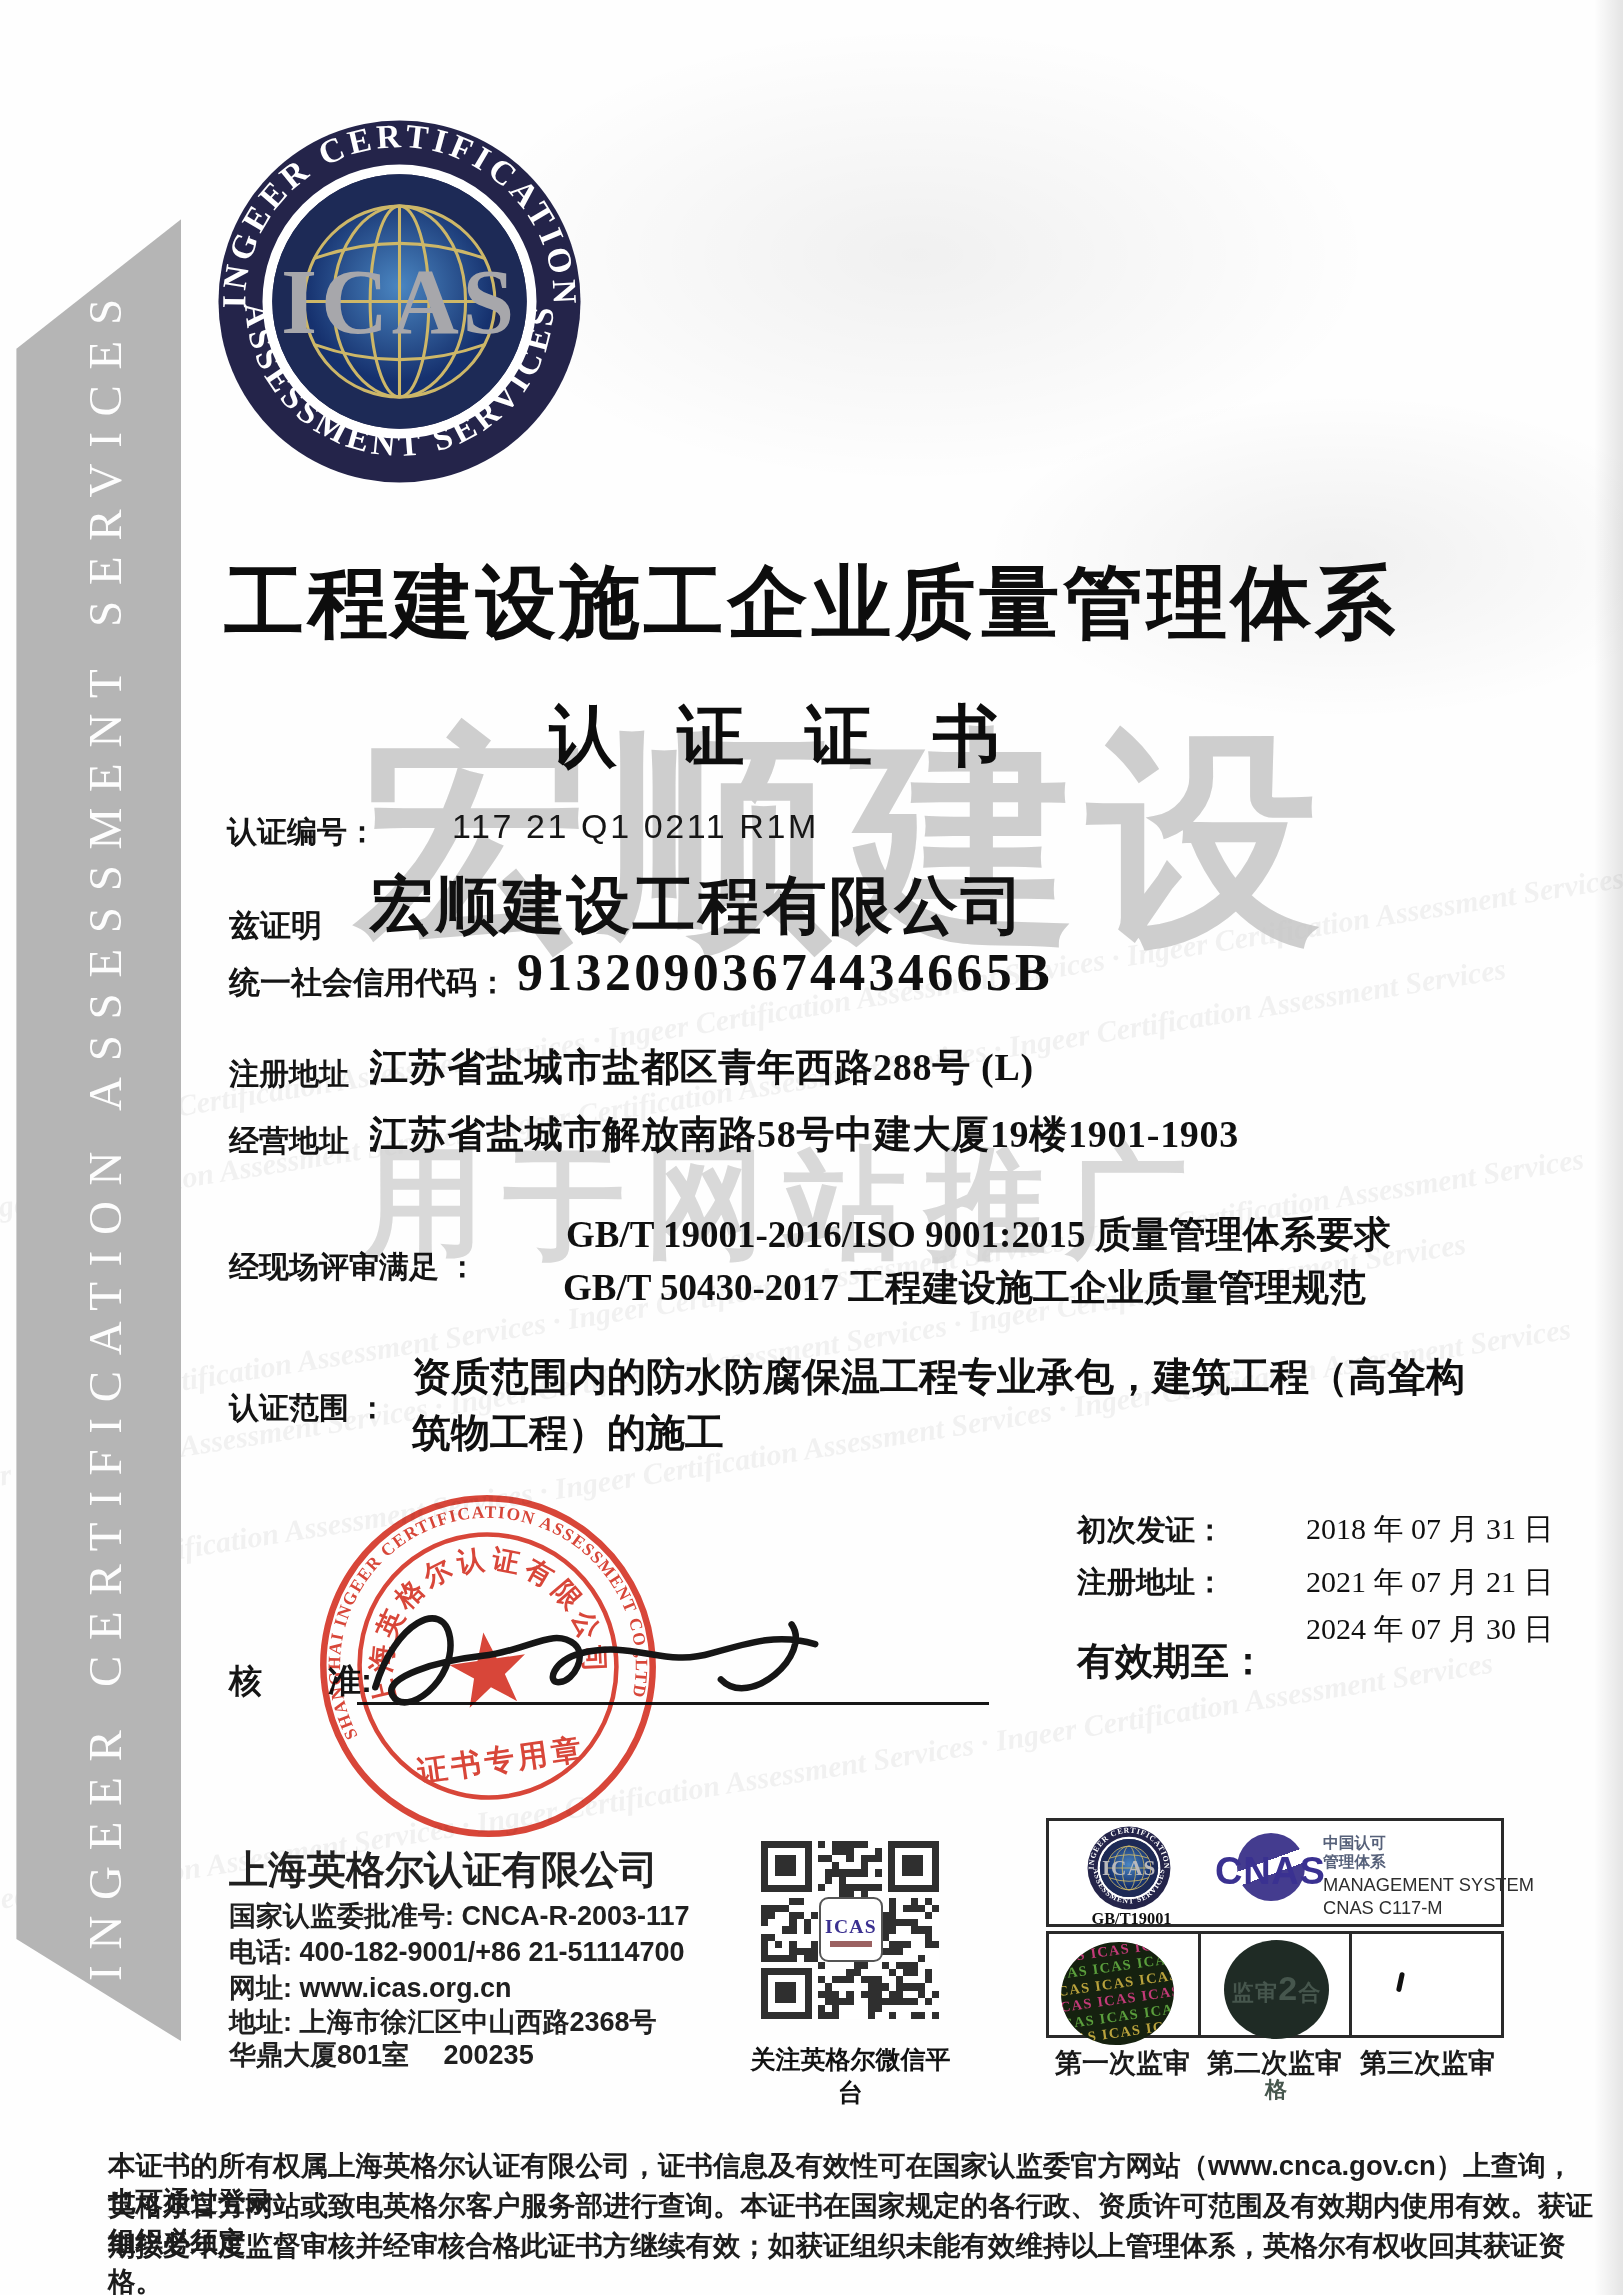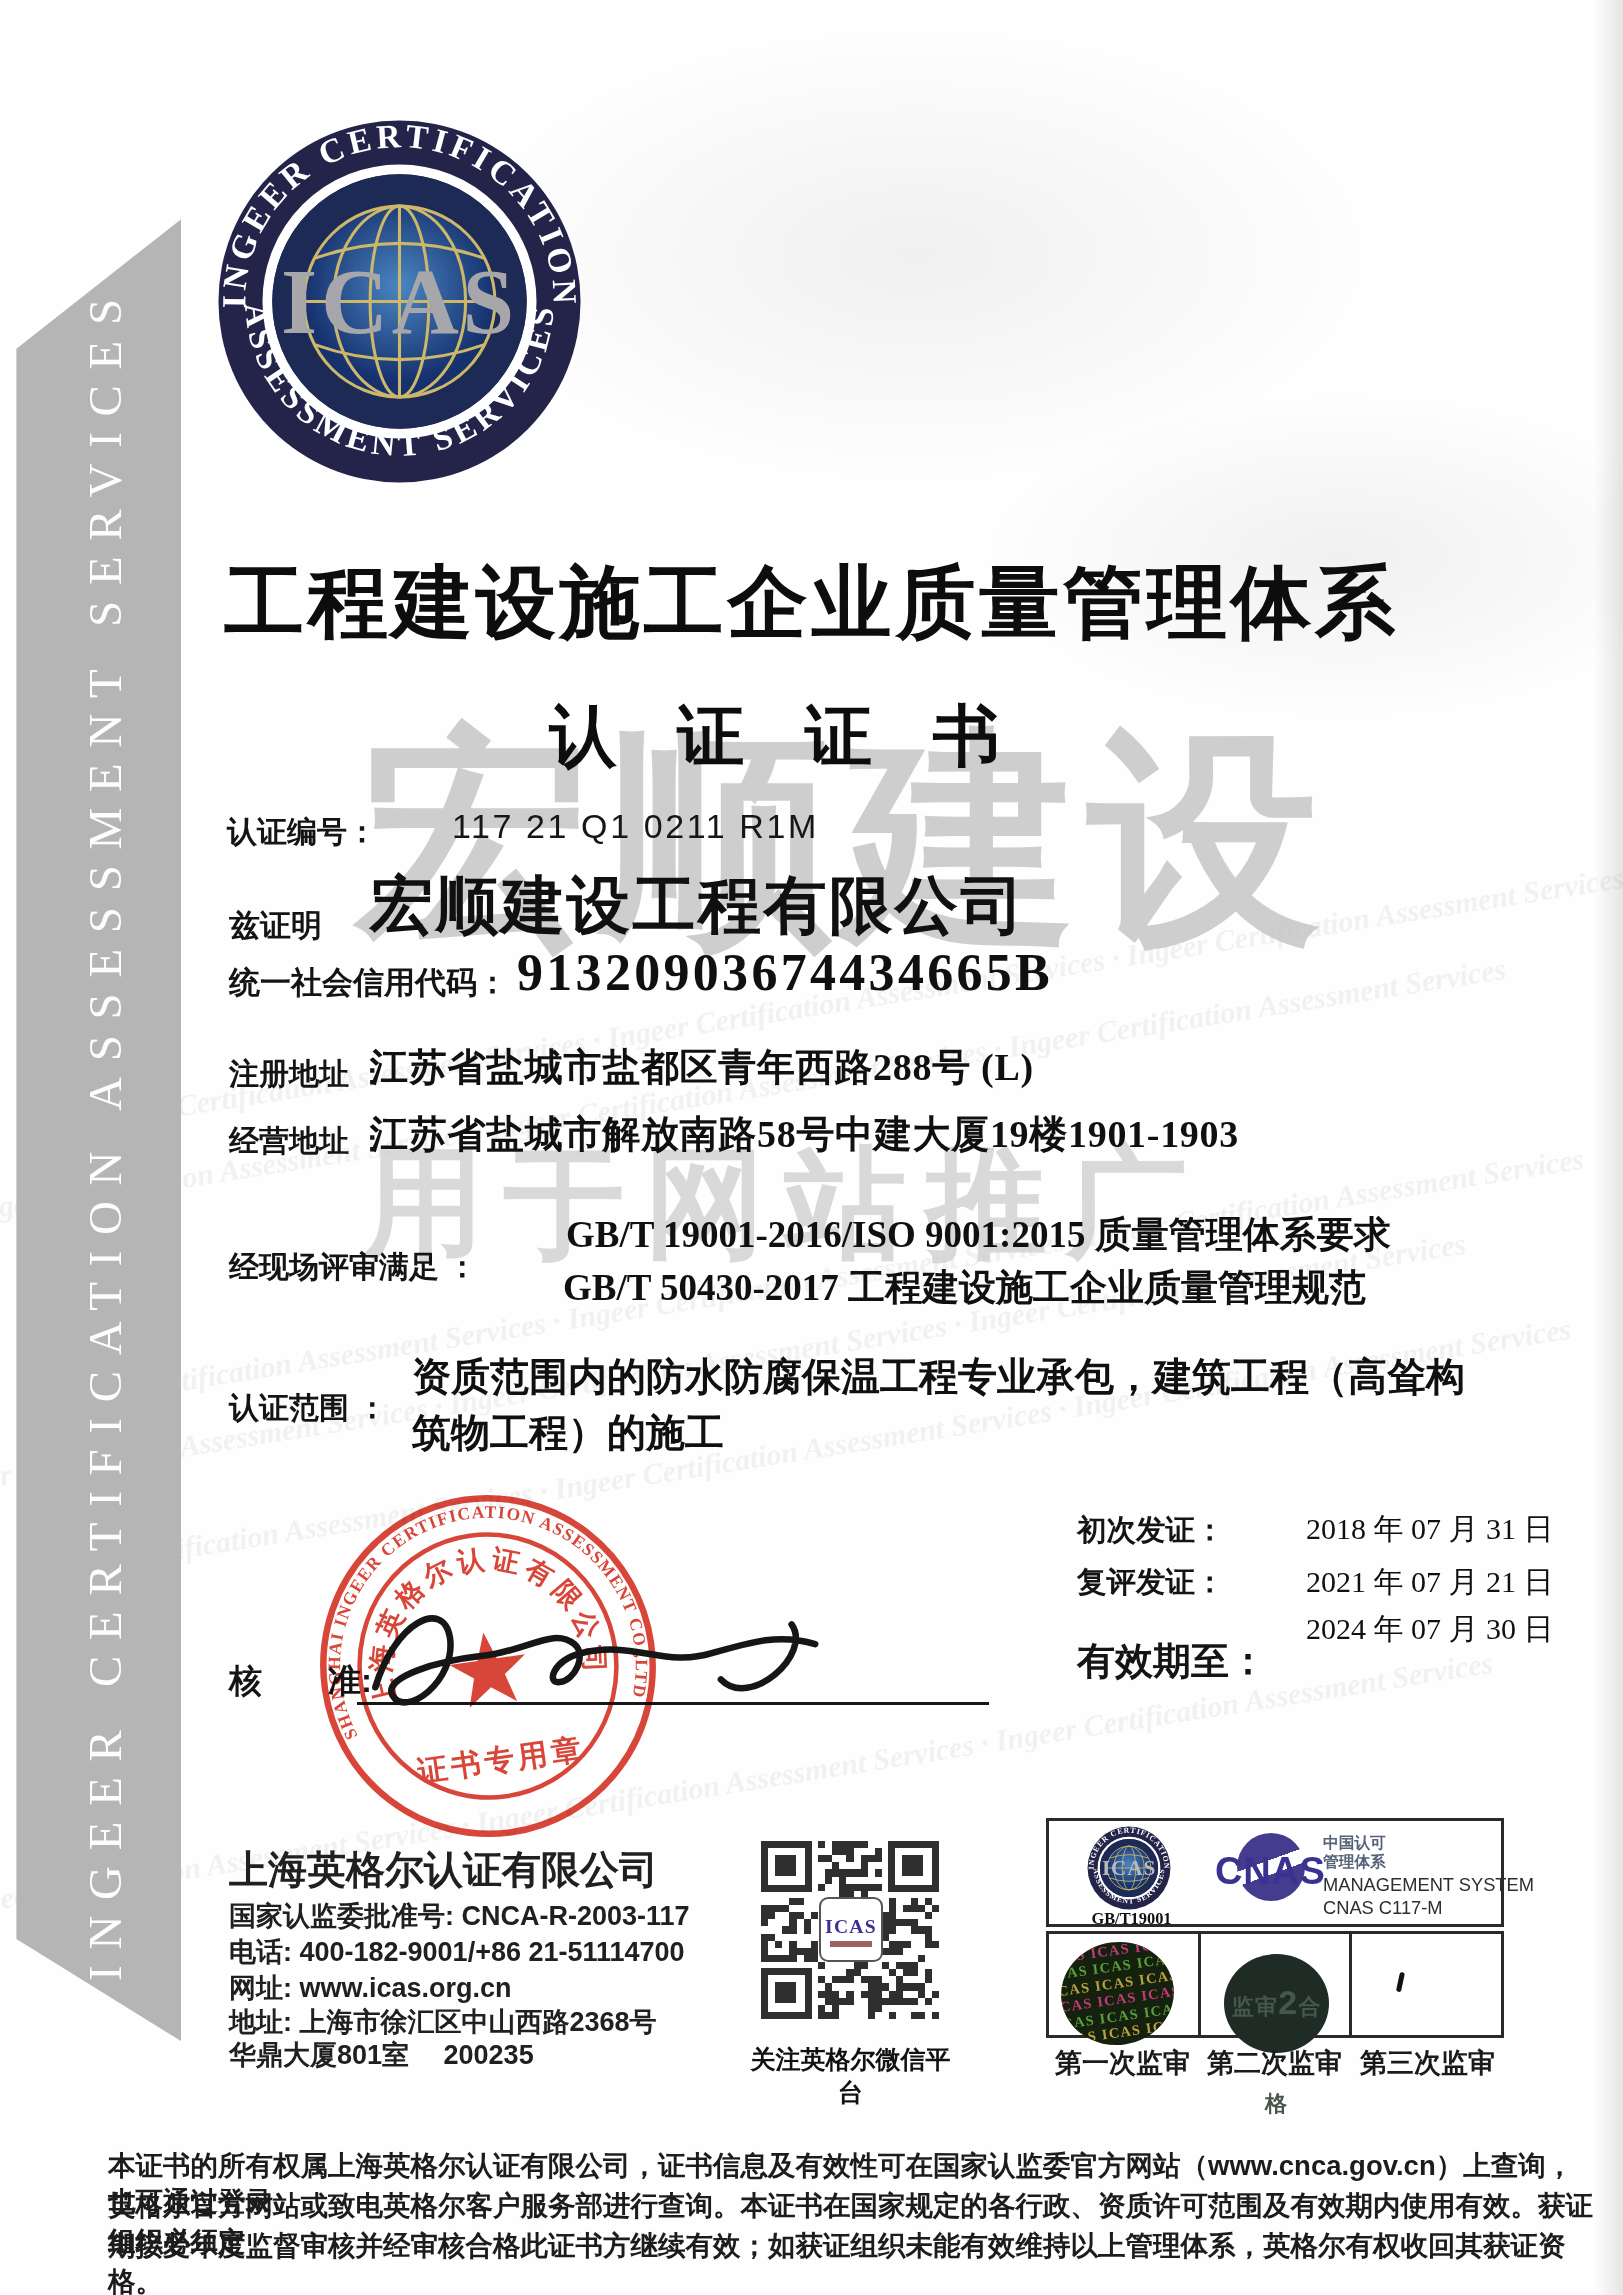--- a/index.html
+++ b/index.html
@@ -51,21 +51,21 @@
   .audit{position:absolute;left:1046px;top:1931px;width:458px;height:107px;border:3.3px solid #2a2a2a;
          display:flex;background:#fff;}
   .audit>div{flex:1;border-right:3.3px solid #2a2a2a;position:relative;overflow:visible;}
   .audit>div:last-child{border-right:none;}
   .audit-lab{position:absolute;top:2045px;font-size:27px;font-weight:700;color:#1a1a1a;width:153px;text-align:center;}
   .holo{position:absolute;left:11.8px;top:7.9px;width:113px;height:103px;border-radius:50%;
         background:#15210f;overflow:hidden;transform:rotate(-8deg);}
   .holo span{display:block;white-space:nowrap;font-size:14.4px;font-weight:700;letter-spacing:1.3px;
         font-family:"Liberation Serif",serif;line-height:16.4px;margin-left:-9.2px;}
   .h1{color:#c23a78;} .h2{color:#5a9e3c;} .h3{color:#b8a23c;}
-  .stamp2{position:absolute;left:23.6px;top:20px;width:105px;height:99px;border-radius:50%;
+  .stamp2{position:absolute;left:23.6px;top:6px;width:105px;height:99px;border-radius:50%;
         background:#1f2b25;color:#46564d;text-align:center;font-weight:700;
         font-size:22px;line-height:97px;letter-spacing:1.3px;}
   .stamp2 b{font-size:34px;}
   .tick3{position:absolute;left:46px;top:38px;width:4.6px;height:19.6px;background:#111;border-radius:2.6px;
         transform:rotate(12deg);}
   
   .cnas-circle{position:absolute;left:1237px;top:1833px;width:68px;height:68px;border-radius:50%;
         background:linear-gradient(160deg,#443c8f 0 42%,#ffffff 42% 58%,#443c8f 58% 100%);}
   .cnas-word{position:absolute;left:1215px;top:1850px;font-size:38px;font-weight:900;color:#3a3191;
         font-family:"Liberation Sans",sans-serif;letter-spacing:0.7px;}
@@ -157,21 +157,21 @@
   <div class="lab" style="left:229px;top:1247px;">经现场评审满足 ：</div>
   <div class="val-serif" style="left:566px;top:1210px;font-size:37px;">GB/T 19001-2016/ISO 9001:2015 质量管理体系要求</div>
   <div class="val-serif" style="left:563px;top:1263px;font-size:37px;">GB/T 50430-2017 工程建设施工企业质量管理规范</div>
 
   <div class="lab" style="left:229px;top:1388px;">认证范围 ：</div>
   <div class="val-serif" style="left:412px;top:1406px;font-size:39px;">筑物工程）的施工</div>
   <div class="val-serif" style="left:412px;top:1350px;font-size:39px;">资质范围内的防水防腐保温工程专业承包，建筑工程（高耸构</div>
 
   <div class="lab" style="left:1077px;top:1511px;font-size:29.5px;">初次发证：</div>
   <div class="val-serif" style="left:1306px;top:1509px;font-size:30px;font-weight:500;">2018 年 07 月 31 日</div>
-  <div class="lab" style="left:1077px;top:1563px;font-size:29.5px;">复评发证：</div>
+  <div class="lab" style="left:1077px;top:1563px;font-size:29.5px;">注册地址：</div>
   <div class="val-serif" style="left:1306px;top:1562px;font-size:30px;font-weight:500;">2021 年 07 月 21 日</div>
   <div class="lab" style="left:1077px;top:1636px;font-size:38px;">有效期至：</div>
   <div class="val-serif" style="left:1306px;top:1609px;font-size:30px;font-weight:500;">2024 年 07 月 30 日</div>
 
   <div class="lab" style="left:229px;top:1659px;font-size:33px;">核　　准:</div>
   <div class="approve-line"></div>
 
   <div class="redstamp">
     <svg viewBox="0 0 540 540" width="350" height="350">
       <defs>

